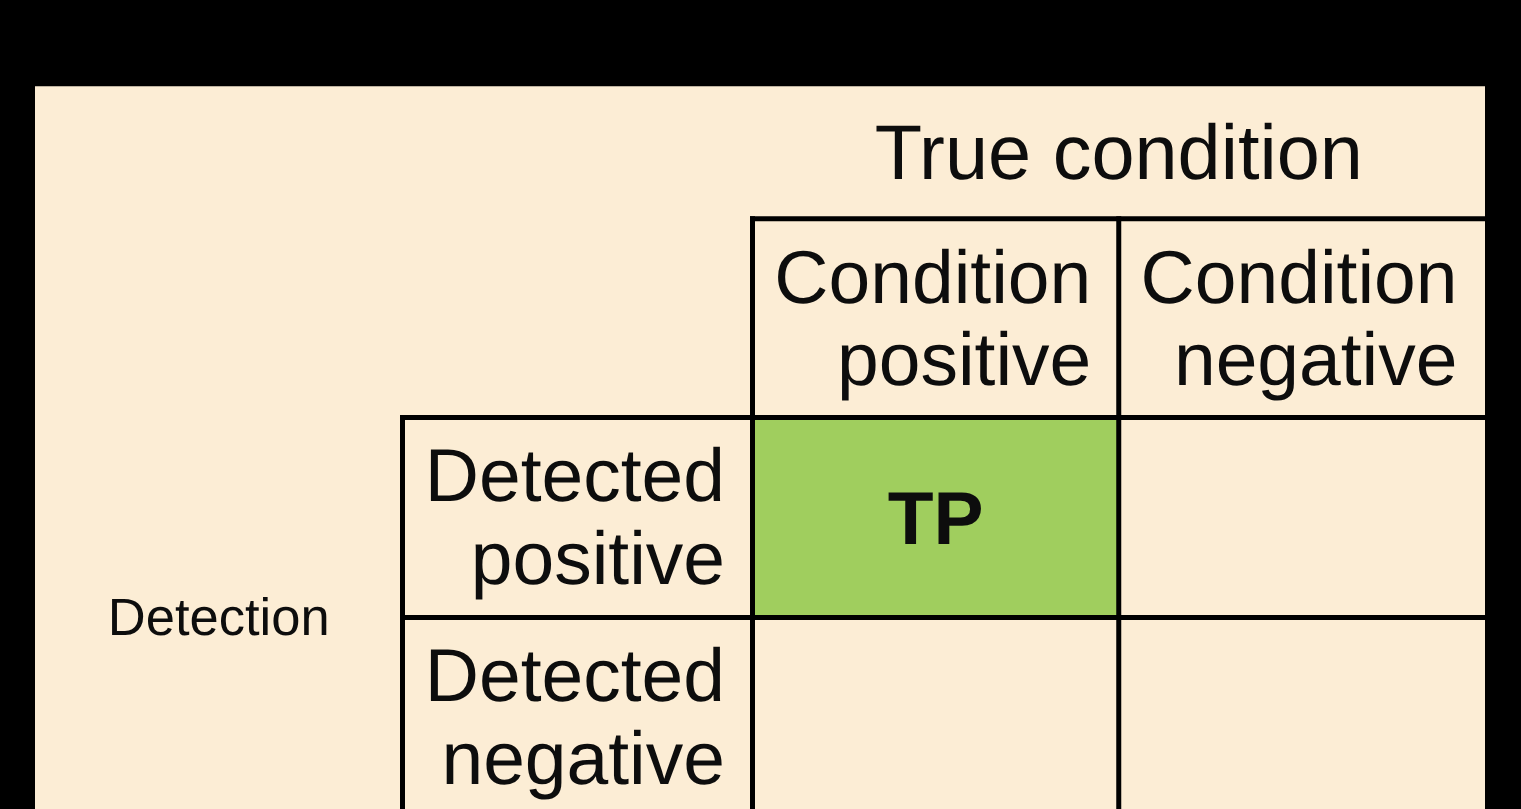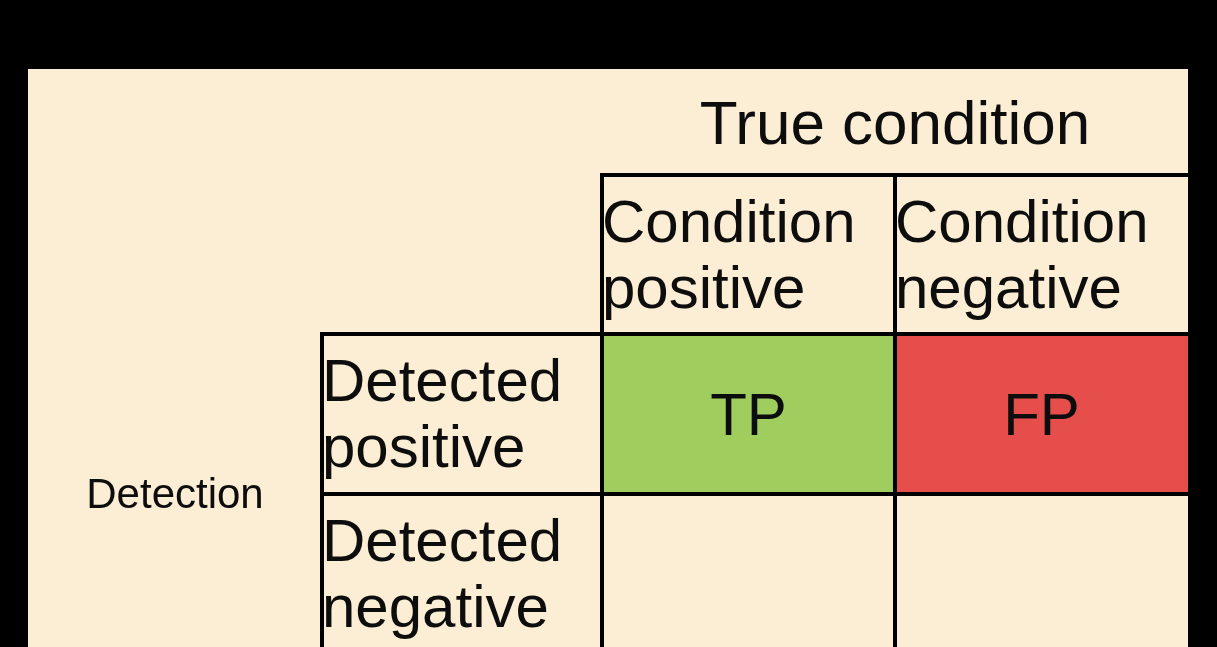--- a/index.html
+++ b/index.html
@@ -28,40 +28,40 @@
   .abs { position: absolute; box-sizing: border-box; }
   .line { position: absolute; background: var(--line, #000000); }
 
   .title {
     left: 574px; top: 0; width: 586px; height: 106px;
     display: flex; align-items: center; justify-content: center;
     font-size: 62px;
   }
   .two-line {
     display: flex; flex-direction: column;
-    justify-content: center; 
+    justify-content: center; align-items: flex-end;
     padding-right: 22px;
     font-size: 60px; line-height: 66px;
     white-space: nowrap;
   }
   .col-hdr-1 { left: 574px; top: 106px; width: 293px; height: 159px; }
   .col-hdr-2 { left: 867px; top: 106px; width: 293px; height: 159px; }
   .row-hdr-1 { left: 294px; top: 265px; width: 280px; height: 160px; }
   .row-hdr-2 { left: 294px; top: 425px; width: 280px; height: 159px; }
 
   .side-label {
     left: 0; top: 265px; width: 294px; height: 319px;
     display: flex; align-items: center; justify-content: center;
     font-size: 42px;
   }
   .cell {
     display: flex; align-items: center; justify-content: center;
     font-size: 60px;
   }
-  .cell.positive { background: var(--positive-cell, #a0ce5e); }
+  .cell.positive { background: var(--positive-cell, #a0ce5e); font-weight: bold; }
   .cell.negative { background: var(--negative-cell, #e54e4b); }
   .cell-tp { left: 574px; top: 265px; width: 293px; height: 160px; }
   .cell-fp { left: 867px; top: 265px; width: 293px; height: 160px; }
   .cell-fn { left: 574px; top: 425px; width: 293px; height: 159px; }
   .cell-tn { left: 867px; top: 425px; width: 293px; height: 159px; }
 
   .vline-col1   { left: 572px; top: 104px; width: 4px; height: 480px; }
   .vline-col2   { left: 865px; top: 104px; width: 4px; height: 480px; }
   .vline-rowhdr { left: 292px; top: 263px; width: 4px; height: 321px; }
   .hline-header { left: 572px; top: 104px; width: 588px; height: 4px; }
@@ -90,21 +90,20 @@
     <div class="abs two-line row-hdr-1">
       <span>Detected</span>
       <span>positive</span>
     </div>
     <div class="abs two-line row-hdr-2">
       <span>Detected</span>
       <span>negative</span>
     </div>
 
     <div class="abs cell positive cell-tp">TP</div>
-    <div class="abs cell negative cell-fp">FP</div>
 
     <div class="line vline-col1"></div>
     <div class="line vline-col2"></div>
     <div class="line vline-rowhdr"></div>
     <div class="line hline-header"></div>
     <div class="line hline-row1"></div>
     <div class="line hline-row2"></div>
 
   </div>
 </div>

